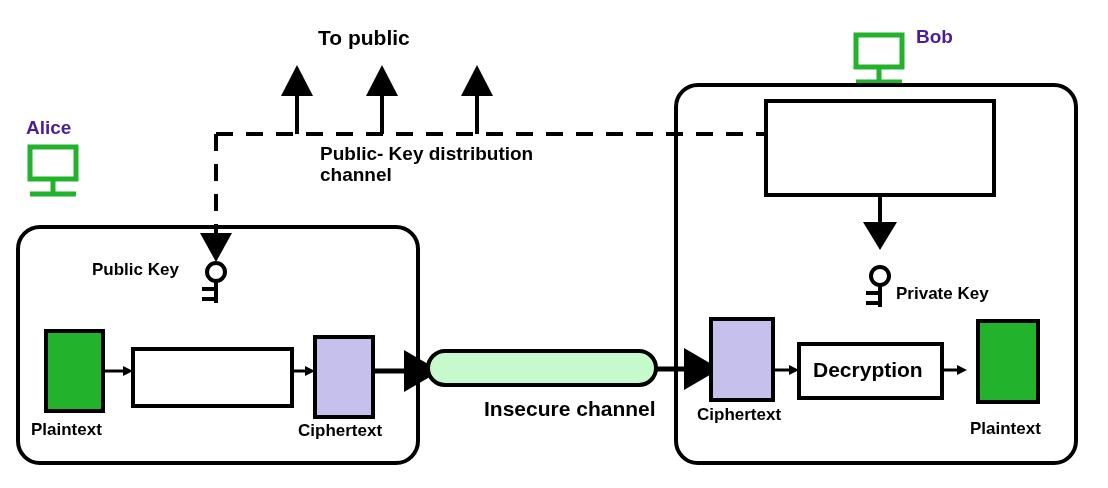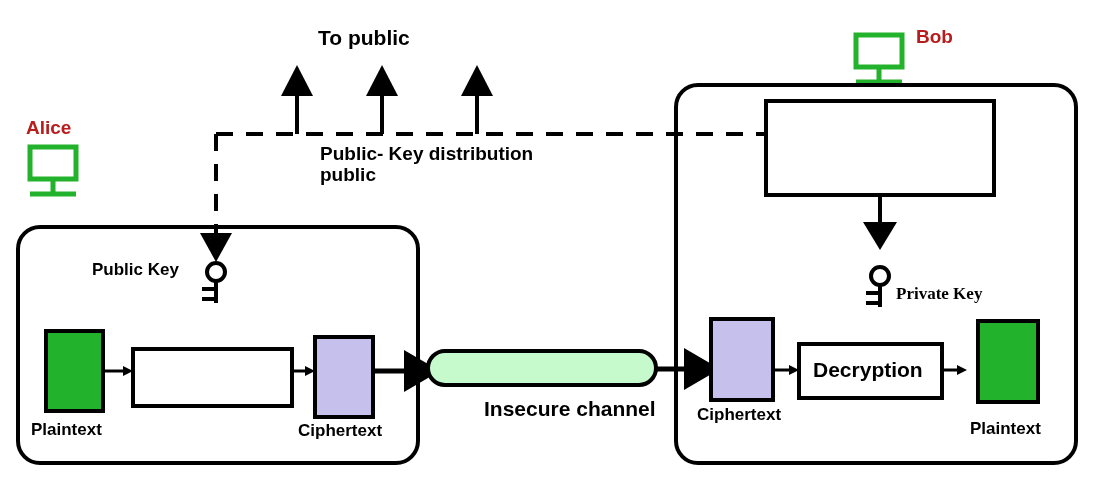--- a/index.html
+++ b/index.html
@@ -1,21 +1,21 @@
 <!DOCTYPE html>
 <html><head>
 <meta charset="utf-8">
 <style>
   html,body{margin:0;padding:0;background:#ffffff;}
   body{width:1108px;height:488px;overflow:hidden;
        font-family:"Liberation Sans","DejaVu Sans",sans-serif;}
   #stage{position:relative;width:1068px;height:488px;background:#fff;}
   svg.layer{position:absolute;left:0;top:0;width:1108px;height:488px;}
   .lbl{position:absolute;font-weight:bold;color:#000;white-space:pre;line-height:1.12;}
-  .lbl.green{color:#b91c1c;}
+  .lbl.green{color:#4c1d95;}
   .md{font-size:17px;}
   .lg{font-size:19px;}
   .xl{font-size:21px;}
 </style>
 </head>
 <body>
 
 <div id="stage">
 
   <svg class="layer" viewBox="0 0 1108 488">
@@ -104,36 +104,36 @@
     <rect x="799" y="344" width="143" height="54" fill="#ffffff" stroke="#000" stroke-width="4"></rect>
 
     <line x1="942" y1="370" x2="958" y2="370" stroke="#000" stroke-width="3" marker-end="url(#fatArrow)"></line>
 
     <rect x="978" y="321" width="60" height="81" fill="#22b22b" stroke="#000" stroke-width="4"></rect>
   </svg>
 
   <div class="lbl xl" style="left:318px;top:26px;">To public</div>
 
   <div class="lbl lg" style="left:320px;top:143px;">Public- Key distribution
-public</div>
+channel</div>
 
   <div class="lbl lg green" style="left:26px;top:117px;">Alice</div>
 
   <div class="lbl lg green" style="left:916px;top:26px;">Bob</div>
 
   <div class="lbl md" style="left:92px;top:260px;">Public Key</div>
 
   <div class="lbl md" style="left:31px;top:420px;">Plaintext</div>
 
   <div class="lbl md" style="left:298px;top:421px;">Ciphertext</div>
 
   <div class="lbl xl" style="left:440px;top:397px;margin-left:44px;">Insecure channel</div>
 
 
-  <div class="lbl md" style="left:896px;top:284px;font-family:Liberation Serif, serif;">Private Key</div>
+  <div class="lbl md" style="left:896px;top:284px;">Private Key</div>
 
   <div class="lbl md" style="left:697px;top:405px;">Ciphertext</div>
 
   <div class="lbl xl" style="left:813px;top:358px;">Decryption</div>
 
   <div class="lbl md" style="left:970px;top:419px;">Plaintext</div>
 
 </div>
 
 </body></html>

